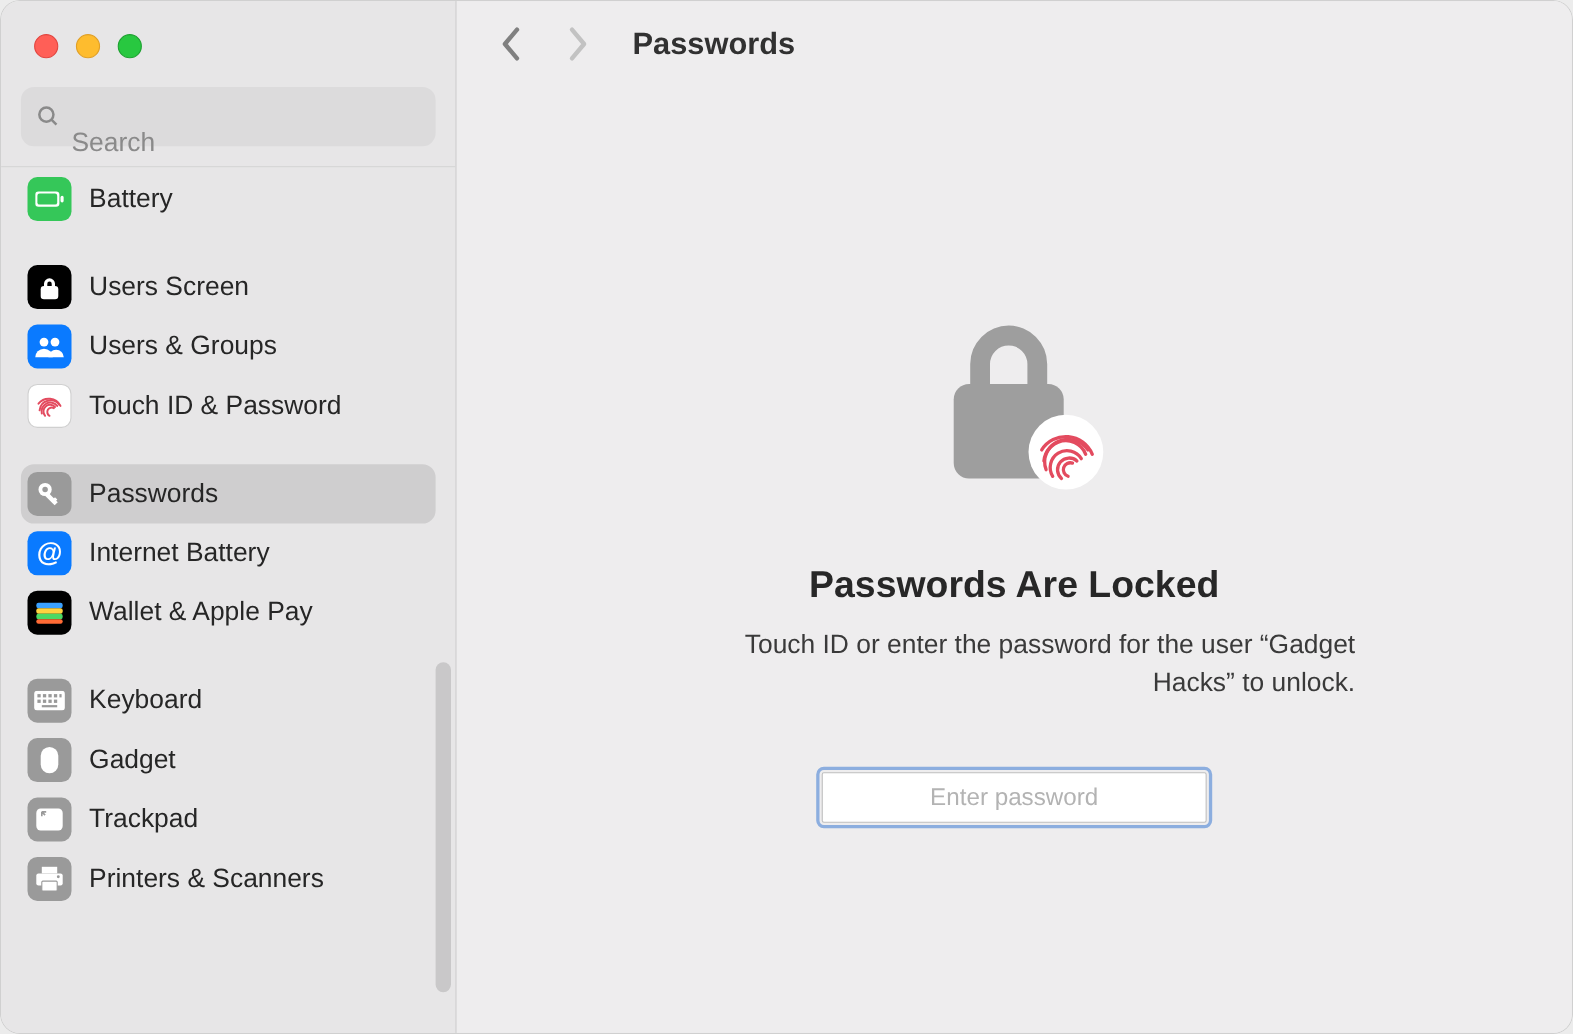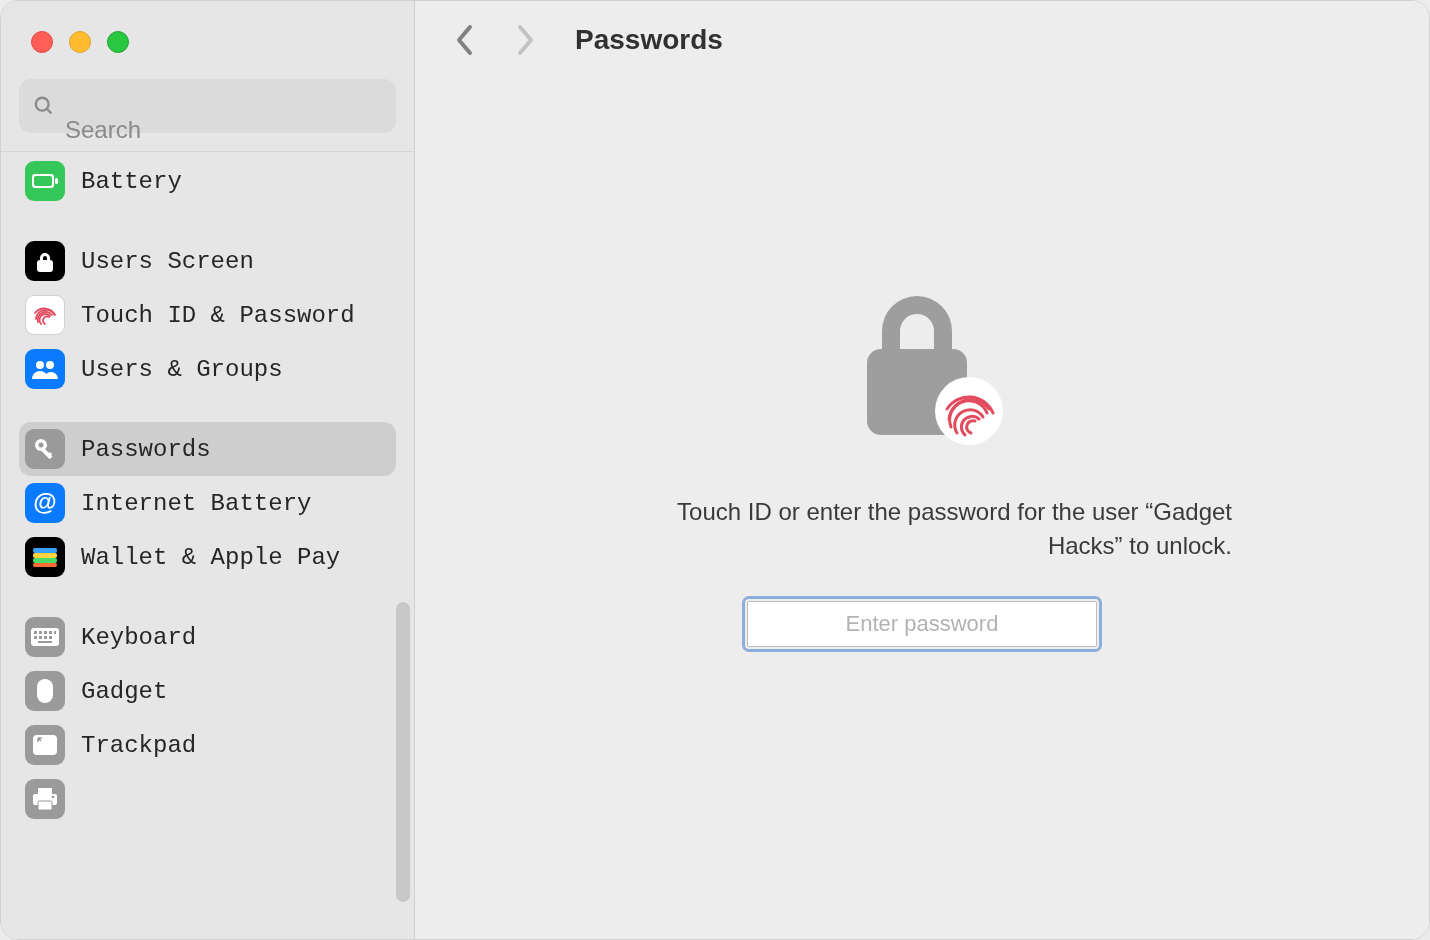--- a/index.html
+++ b/index.html
@@ -17,34 +17,34 @@
   .search svg { flex: 0 0 auto; }
   .search input { flex: 1; border: none; background: transparent; font-size: 24px; color: #333; outline: none; padding-left: 10px; margin-top: 48px; }
   .search input::placeholder { color: #8a8a8a; }
   .sidebar-divider { height: 1px; background: #d5d5d5; }
   .sidebar-scroll { flex: 1; overflow: hidden; position: relative; }
   .sidebar-list { padding: 2px 18px 10px 18px; }
   .group-gap { height: 26px; }
   .item { display: flex; align-items: center; height: 54px; border-radius: 12px; cursor: default; }
   .item.selected { background: #cfcecf; }
   .item .icon { width: 40px; height: 40px; border-radius: 9px; margin-right: 16px; display: flex; align-items: center; justify-content: center; flex: 0 0 auto; margin-left: 6px; }
-  .item .label { font-size: 24px; color: #262626; font-family: Liberation Mono, monospace; }
+  .item .label { font-size: 24px; color: #262626; }
   
   .fake-scroll { position: absolute; right: 4px; top: 450px; width: 14px; height: 300px; background: #c9c8c9; border-radius: 7px; }
   
   .main { flex: 1; height: 100%; background: #eeedee; display: flex; flex-direction: column; }
   .topbar { height: 78px; display: flex; align-items: center; padding: 0 30px; gap: 20px; }
   .nav-arrow { width: 40px; height: 40px; display: flex; align-items: center; justify-content: center; color: #808080; }
   .nav-arrow.disabled { color: #c2c2c2; }
   .topbar-title { font-size: 28px; font-weight: 700; color: #313131; margin-left: 10px; }
   .content { flex: 1; display: flex; flex-direction: column; align-items: center; padding-top: 180px; }
   .lock-graphic { position: relative; width: 170px; height: 200px; margin-bottom: 18px; }
   .locked-title { font-size: 34px; font-weight: 700; color: #272727; margin-top: 36px; }
   .locked-sub { font-size: 24px; color: #3a3a3a; text-align: right; margin-top: 18px; line-height: 1.4; max-width: 620px; }
-  .pw-field-wrap { margin-top: 39px; }
+  .pw-field-wrap { margin-top: 65px; }
   .pw-field { width: 350px; height: 46px; background: #fff; border: 1px solid #bfbfbf; border-radius: 2px; outline: 3px solid #8caedf; outline-offset: 2px; font-size: 22px; text-align: center; color: #333; }
   .pw-field::placeholder { color: #b3b3b3; }
 </style>
 </head>
 <body>
 
 <div class="window">
 
   <div class="sidebar">
     <div class="traffic-lights">
@@ -77,45 +77,45 @@
           </div>
           <div class="group-gap"></div>
           <div class="item">
             <div class="icon" style="background: rgb(0, 0, 0);">
               <svg width="20" height="24" viewBox="0 0 20 24">
                 <path d="M5 9 a5 5 0 0 1 10 0 v2 h-3 v-2 a2 2 0 0 0 -4 0 v2 h-3 z" fill="#ffffff"></path>
                 <rect x="2" y="11" width="16" height="12" rx="3" fill="#ffffff"></rect>
               </svg>
             </div>
             <span class="label">Users Screen</span>
+          </div>
+          <div class="item">
+            <div class="icon" style="background: rgb(10, 122, 255);">
+              <svg width="28" height="20" viewBox="0 0 28 20">
+                <circle cx="9" cy="6" r="4" fill="#ffffff"></circle>
+                <circle cx="19" cy="6" r="4" fill="#ffffff"></circle>
+                <path d="M1 20 a8 8 0 0 1 16 0 z" fill="#ffffff"></path>
+                <path d="M13 20 a7 7 0 0 1 14 0 z" fill="#ffffff"></path>
+              </svg>
+            </div>
+            <span class="label">Users &amp; Groups</span>
           </div>
           <div class="item">
             <div class="icon" style="background: rgb(255, 255, 255); border: 1px solid rgb(208, 208, 208);">
               <svg width="28" height="28" viewBox="0 0 28 28">
                 <g fill="none" stroke="#e34b5f" stroke-width="1.8" stroke-linecap="round">
                   <path d="M5 18 a10 10 0 0 1 18 -5"></path>
                   <path d="M7 21 a8 8 0 0 1 14 -7"></path>
                   <path d="M10 23 a6 6 0 0 1 9 -8"></path>
                   <path d="M14 23 a4 4 0 0 1 4 -7"></path>
                   <path d="M4 12 a12 12 0 0 1 20 2"></path>
                 </g>
               </svg>
             </div>
             <span class="label">Touch ID &amp; Password</span>
-          </div>
-          <div class="item">
-            <div class="icon" style="background: rgb(10, 122, 255);">
-              <svg width="28" height="20" viewBox="0 0 28 20">
-                <circle cx="9" cy="6" r="4" fill="#ffffff"></circle>
-                <circle cx="19" cy="6" r="4" fill="#ffffff"></circle>
-                <path d="M1 20 a8 8 0 0 1 16 0 z" fill="#ffffff"></path>
-                <path d="M13 20 a7 7 0 0 1 14 0 z" fill="#ffffff"></path>
-              </svg>
-            </div>
-            <span class="label">Users &amp; Groups</span>
           </div>
           <div class="group-gap"></div>
           <div class="item selected">
             <div class="icon" style="background: rgb(154, 154, 154);">
               <svg width="24" height="24" viewBox="0 0 24 24">
                 <circle cx="8" cy="8" r="6" fill="#ffffff"></circle>
                 <circle cx="8" cy="8" r="2.5" fill="#9a9a9a"></circle>
                 <rect x="11" y="11" width="12" height="4" transform="rotate(45 11 11)" fill="#ffffff"></rect>
                 <rect x="17" y="15" width="3" height="5" transform="rotate(45 17 15)" fill="#ffffff"></rect>
               </svg>
@@ -181,20 +181,21 @@
           </div>
           <div class="item">
             <div class="icon" style="background: rgb(154, 154, 154);">
               <svg width="26" height="24" viewBox="0 0 26 24">
                 <rect x="6" y="1" width="14" height="6" fill="#ffffff"></rect>
                 <rect x="1" y="7" width="24" height="11" rx="2" fill="#ffffff"></rect>
                 <rect x="6" y="14" width="14" height="9" rx="1" fill="#ffffff" stroke="#9a9a9a" stroke-width="1"></rect>
                 <circle cx="21" cy="10" r="1.3" fill="#9a9a9a"></circle>
               </svg>
             </div>
+            <span class="label">Printers &amp; Scanners</span>
           </div>
         </div>
       <div class="fake-scroll"></div>
     </div>
   </div>
 
   <div class="main">
     <div class="topbar">
       <div class="nav-arrow">
         <svg width="24" height="34" viewBox="0 0 24 34" fill="none" stroke="#808080" stroke-width="4" stroke-linecap="round" stroke-linejoin="round">
@@ -224,20 +225,21 @@
               <path d="M12 40 a22 22 0 0 1 40 -10"></path>
               <path d="M14 48 a18 18 0 0 1 36 -14"></path>
               <path d="M20 54 a14 14 0 0 1 26 -16"></path>
               <path d="M28 56 a10 10 0 0 1 14 -16"></path>
               <path d="M34 54 a6 6 0 0 1 4 -12"></path>
               <path d="M10 30 a26 26 0 0 1 46 4"></path>
             </g>
           </g>
         </svg>
       </div>
+      <div class="locked-title">Passwords Are Locked</div>
       <div class="locked-sub">Touch ID or enter the password for the user “Gadget Hacks” to unlock.</div>
       <div class="pw-field-wrap">
         <input class="pw-field" type="password" placeholder="Enter password" style="">
       </div>
     </div>
   </div>
 
 </div>
 
 </body></html>

